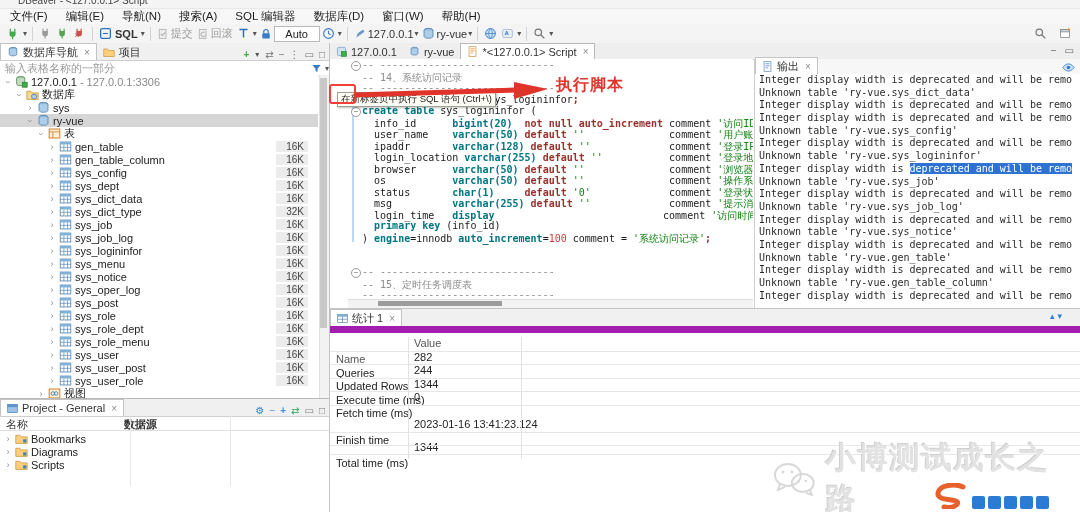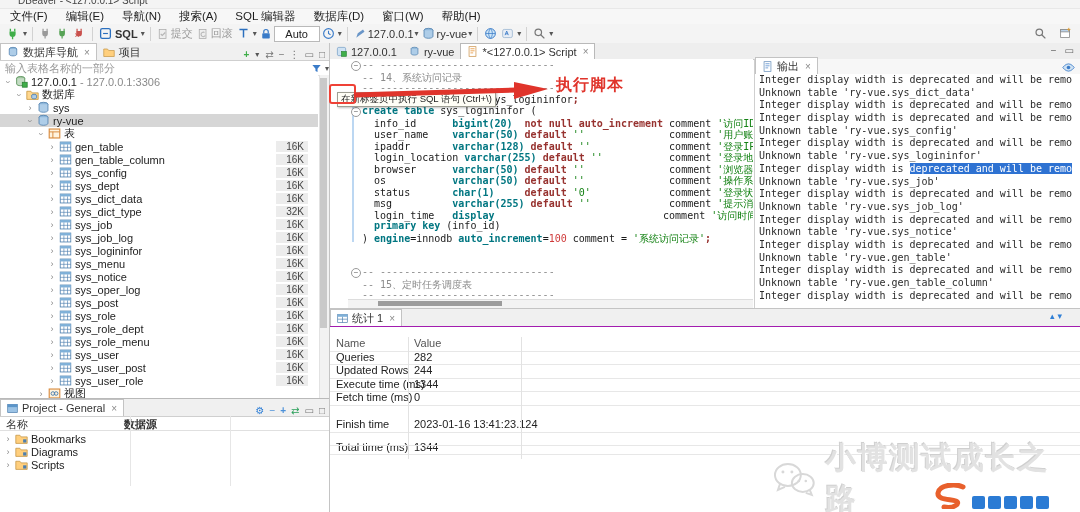--- a/index.html
+++ b/index.html
@@ -72,25 +72,25 @@
   #osplit{left:754px;top:59px;width:1px;height:249px;background:#cfcfcf;}
   #otabbar{left:755px;top:59px;width:325px;height:15px;background:#f7f7f7;border-bottom:1px solid #ddd;display:flex;align-items:flex-end;font-size:11px;}
   #obody{left:755px;top:74px;width:325px;height:234px;background:#fff;overflow:hidden;
          font-family:"DejaVu Sans Mono","Liberation Mono",monospace;font-size:10px;color:#2b2b2b;padding-left:4px;}
   .oline{height:12.7px;white-space:pre;}
   .ohl{background:#2e72d2;color:#fff;}
   #oeye{position:absolute;left:1062px;top:61px;}
 
   
   #bsplit{left:330px;top:308px;width:750px;height:1px;background:#c4c4c4;}
-  #btabbar{left:330px;top:309px;width:750px;height:17px;background:#f0f0f0;border-bottom:1px solid #a21caf;display:flex;align-items:flex-end;font-size:11px;}
+  #btabbar{left:330px;top:309px;width:750px;height:17px;background:#f0f0f0;border-bottom:7px solid #a21caf;display:flex;align-items:flex-end;font-size:11px;}
   #bchev{position:absolute;left:1050px;top:311px;color:#2f7fd6;font-size:9px;letter-spacing:3px;}
   #stable{left:330px;top:337px;width:750px;height:120px;font-size:11px;}
   .srow{position:absolute;left:0;width:750px;height:13.5px;border-bottom:1px solid #e7e7e7;}
-  .sname{position:absolute;left:6px;top:0;color:#222;}
+  .sname{position:absolute;left:6px;top:16px;color:#222;}
   .sval{position:absolute;left:84px;top:0;color:#222;}
   .shead .sname,.shead .sval{color:#555;}
   .svline{position:absolute;top:337px;width:1px;height:122px;background:#e2e2e2;}
 
   
   #redbox{left:329px;top:84px;width:23px;height:16px;border:2px solid #ef4136;border-radius:3px;z-index:9;}
   #redarrow{left:330px;top:78px;z-index:9;pointer-events:none;}
   #redlabel{left:556px;top:75px;z-index:9;color:#e0342b;font-weight:bold;font-size:16px;letter-spacing:1px;}
   #tooltip{left:337px;top:92px;height:13px;z-index:8;background:#fffef6;border:1px solid #9f9f94;
            box-shadow:1px 1px 2px rgba(0,0,0,.25);font-size:9.5px;color:#222;display:flex;align-items:flex-end;

